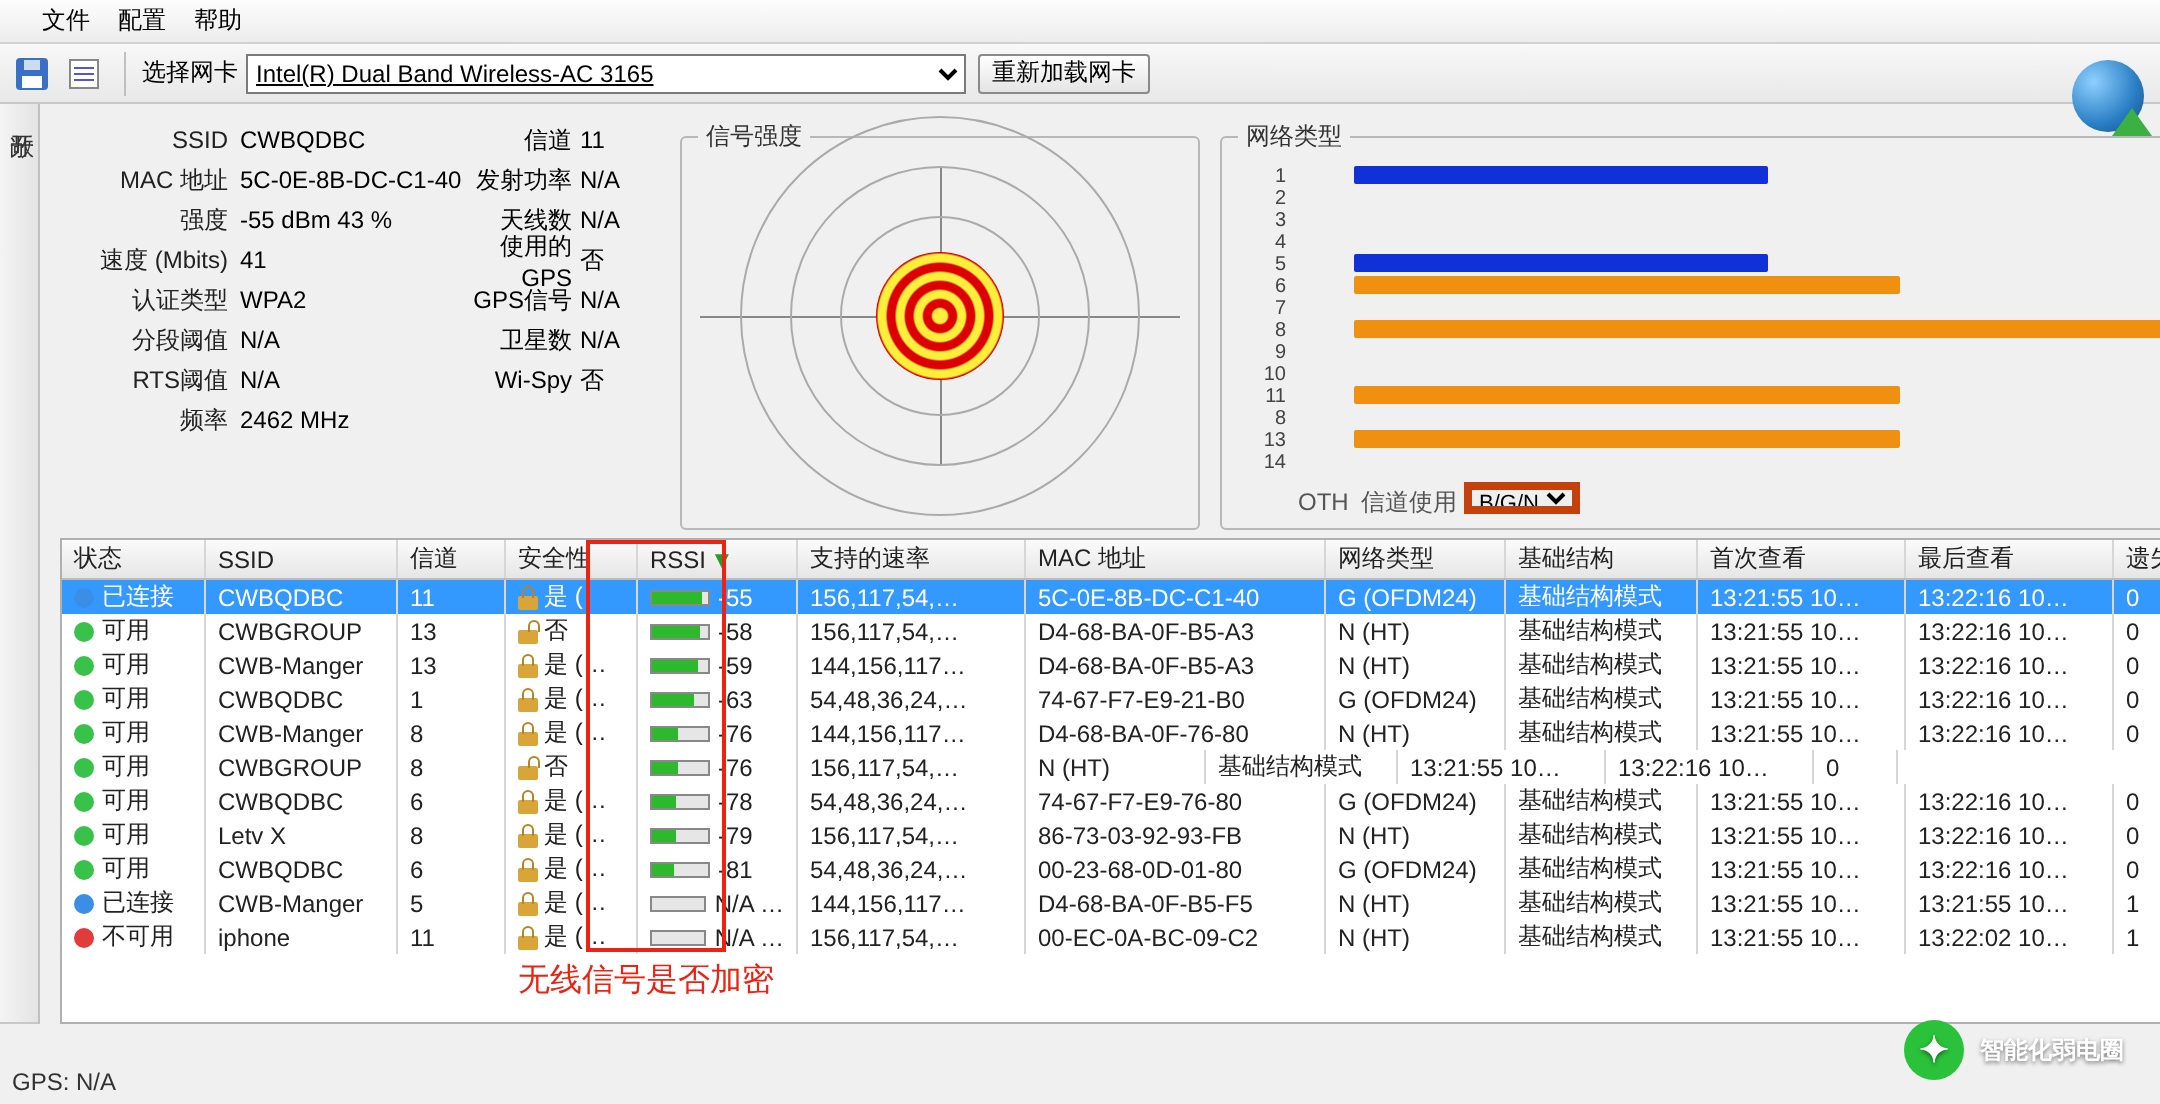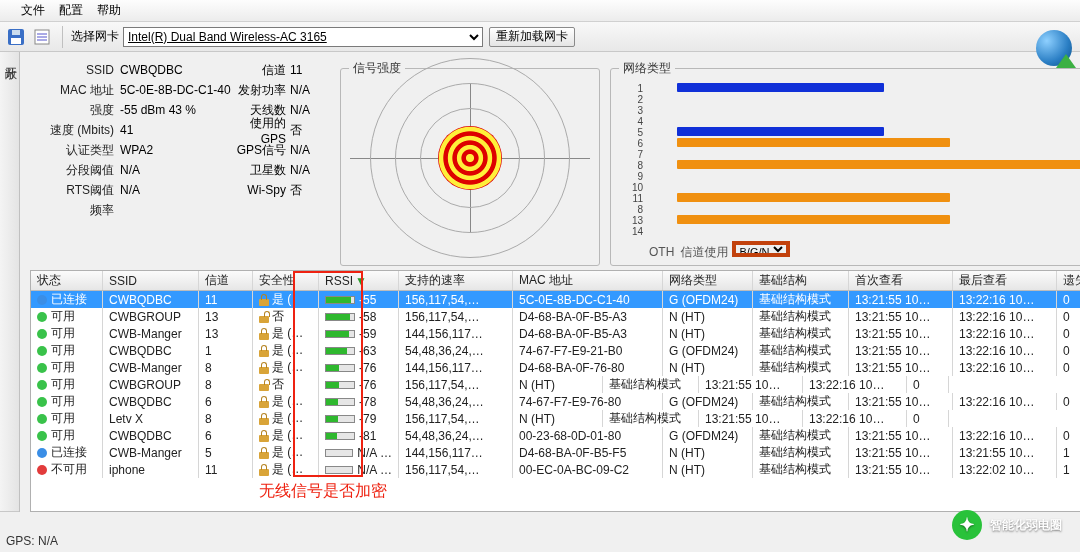--- a/index.html
+++ b/index.html
@@ -147,20 +147,21 @@
             <span class="val2">N/A</span>
           </div>
         <div class="row">
             <span class="lab">RTS阈值</span>
             <span class="val">N/A</span>
             <span class="lab2">Wi-Spy</span>
             <span class="val2">否</span>
           </div>
         <div class="row">
             <span class="lab">频率</span>
+            <span class="val">2462 MHz</span>
           </div>
       </div>
 
       <fieldset class="radar">
         <legend>信号强度</legend>
         <div class="radar-canvas">
           <div class="cross1"></div>
             <div class="cross2"></div>
           <div class="ring r1"></div>
             <div class="ring r2"></div>
@@ -342,20 +343,21 @@
           </div>
           <div class="grid-row">
             <div class="c c0"><span class="dot g"></span>可用</div>
             <div class="c c1">Letv X</div>
             <div class="c c2">8</div>
             <div class="c c3"><span class="lock"></span>是 (…</div>
             <div class="c c4"><span class="rssi-bar">
                 <i style="width:42%"></i>
               </span>-79</div>
             <div class="c c5">156,117,54,…</div>
+            <div class="c c6">86-73-03-92-93-FB</div>
             <div class="c c7">N (HT)</div>
             <div class="c c8">基础结构模式</div>
             <div class="c c9">13:21:55 10…</div>
             <div class="c c10">13:22:16 10…</div>
             <div class="c c11">0</div>
           </div>
           <div class="grid-row">
             <div class="c c0"><span class="dot g"></span>可用</div>
             <div class="c c1">CWBQDBC</div>
             <div class="c c2">6</div>

